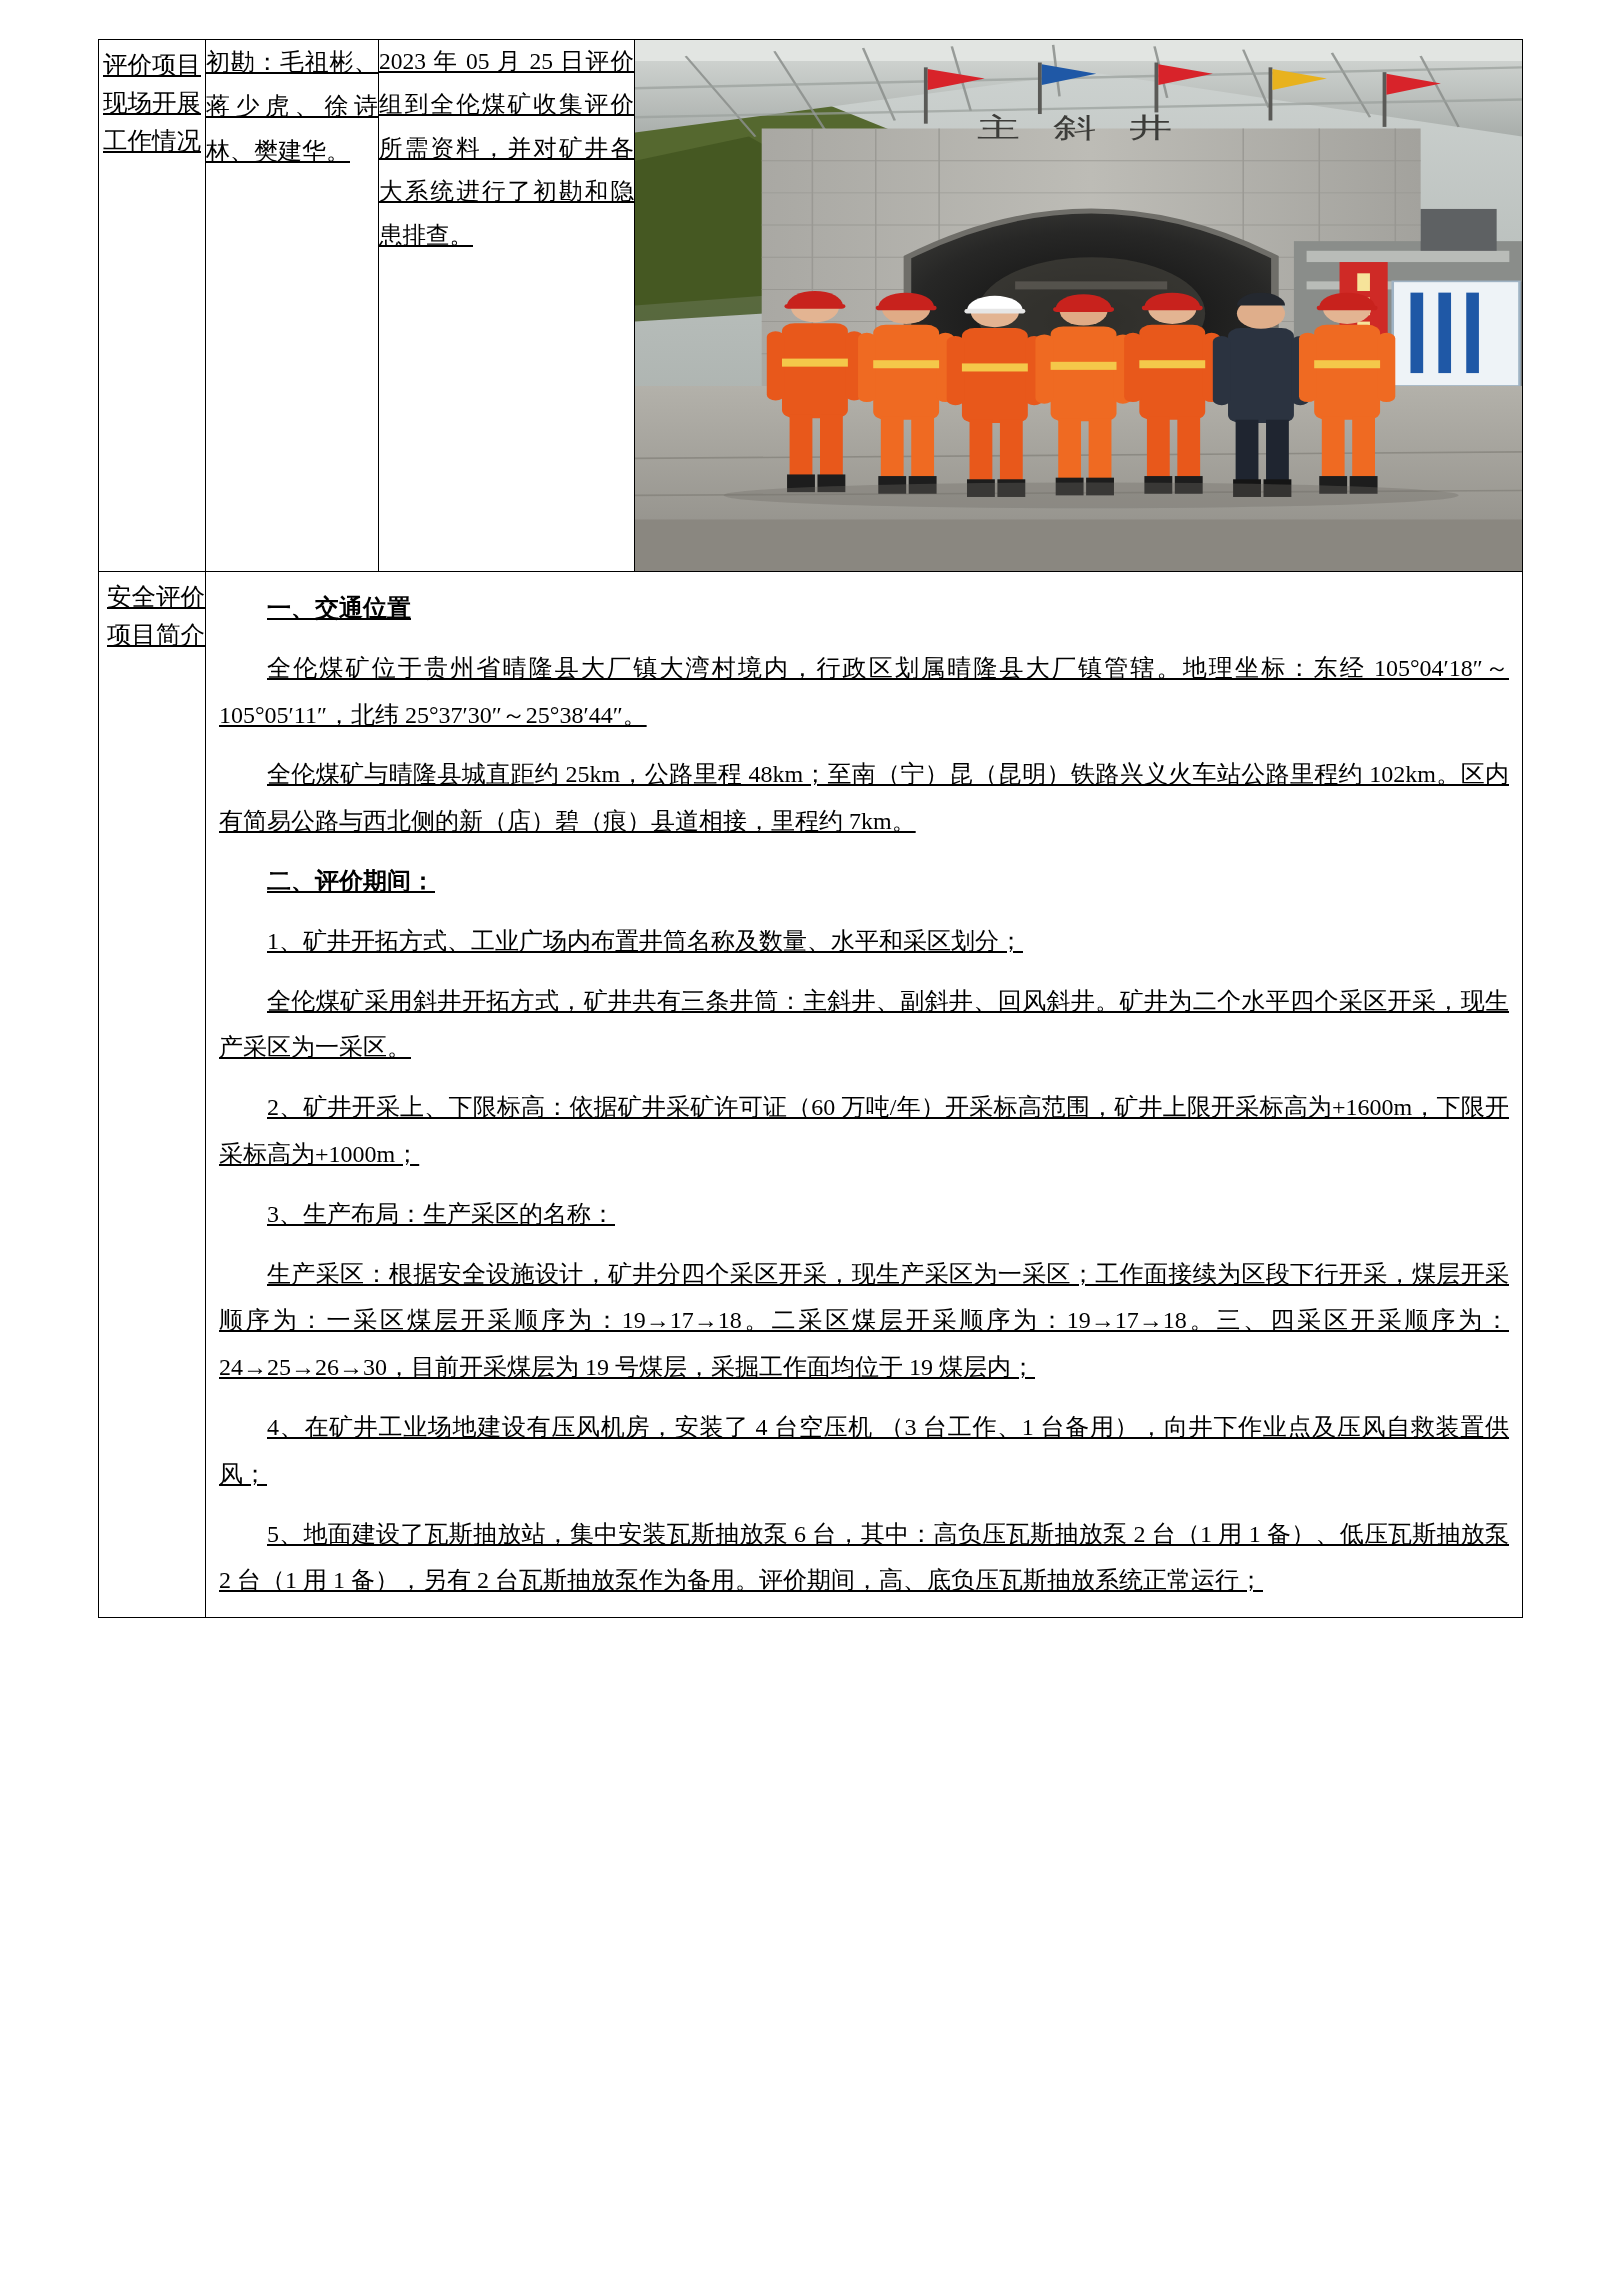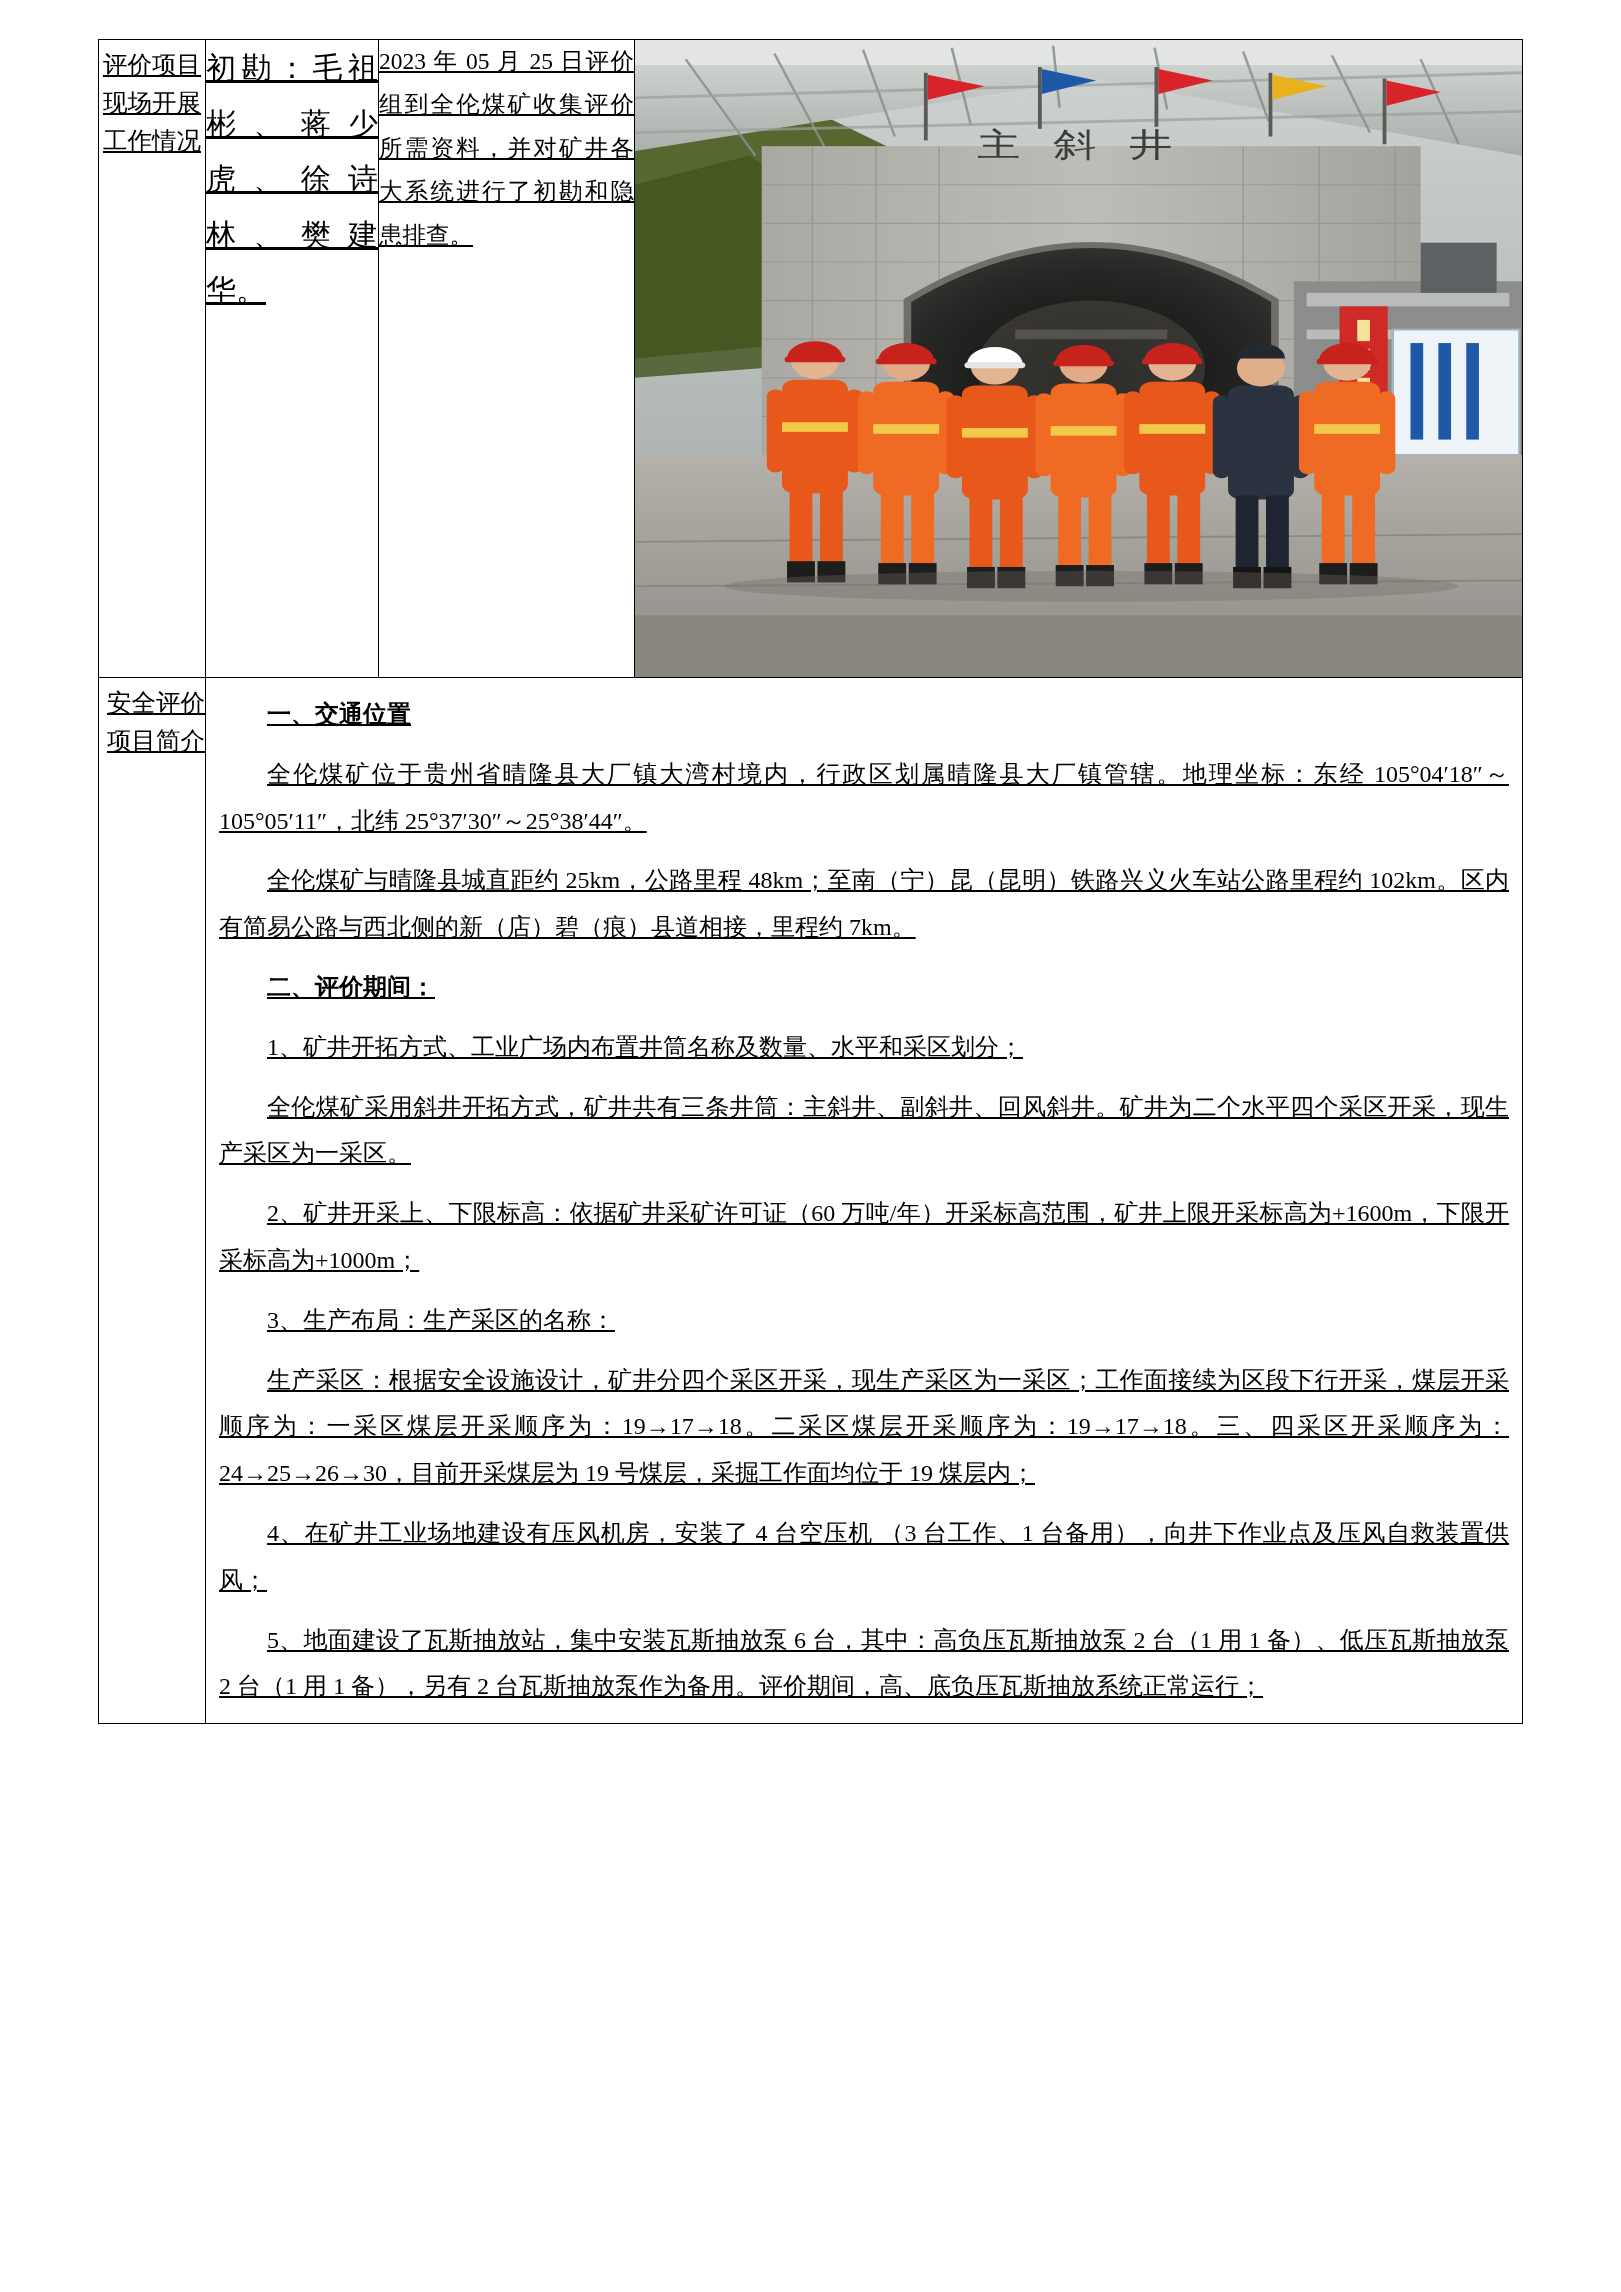--- a/index.html
+++ b/index.html
@@ -44,21 +44,21 @@
     font-weight: 400;
     padding: 5.9px 0;
   }
   .cell-names {
     width: 172px;
     vertical-align: middle;
     padding: 9.8px 13.7px;
   }
   .cell-names p {
     margin: 0;
-    font-size: 30px;
+    font-size: 24px;
     line-height: 1.85;
     text-align: justify;
     text-justify: inter-ideograph;
   }
   .cell-desc {
     width: 255px;
     vertical-align: middle;
     padding: 9.8px 15.7px;
   }
   .cell-desc p {
@@ -69,21 +69,21 @@
     text-justify: inter-ideograph;
   }
   .cell-photo {
     padding: 0;
     vertical-align: top;
     background: #ffffff;
   }
   .photo-wrap {
     position: relative;
     width: 100%;
-    height: 637px;
+    height: 531px;
     overflow: hidden;
     background: #6f6f6a;
   }
 
   
   .photo-svg { display: block; width: 100%; height: 100%; }
 
   
   .cell-label-2 {
     text-align: right;

